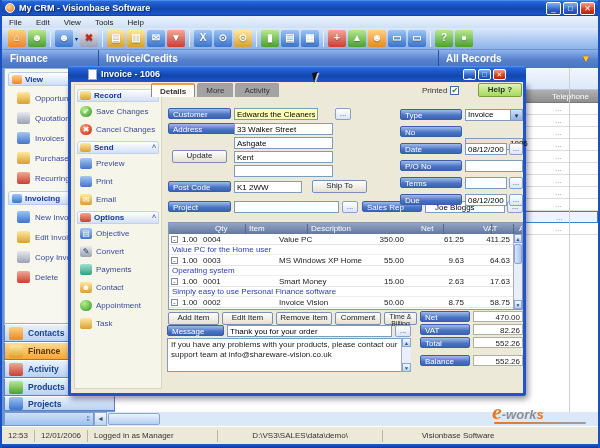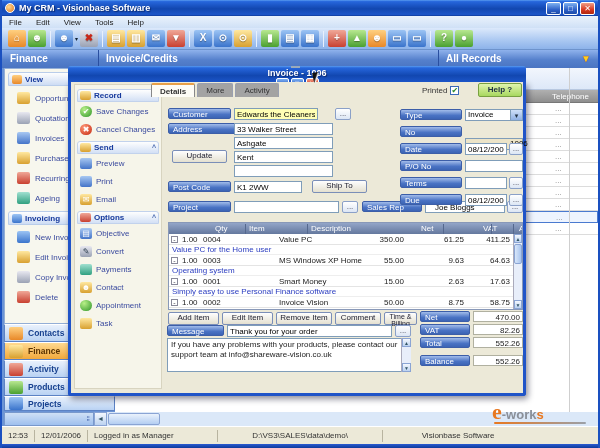--- a/index.html
+++ b/index.html
@@ -70,21 +70,21 @@
   .bg-rows { position:absolute; left:0; top:35px; right:0; }
   .grow { height:12px; border-bottom:1px solid #dcdcdc; position:relative; }
   .grow .dots { position:absolute; left:440px; top:1px; color:#888; }
   .grow.hl { border:1px solid #4a7ad0; background:#eef4fe; }
   .gcol { position:absolute; left:454px; top:0; bottom:0; width:1px; background:#cfcfcf; }
 
   
   .dialog { position:absolute; left:66px; top:82px; width:458px; height:314px;
     border:3px solid #2054c8; border-top:none; border-radius:0 0 3px 3px; background:#ece9d8; box-shadow:2px 3px 6px rgba(0,0,30,.45); }
   .dtitle { position:absolute; left:-3px; right:-3px; top:-16px; height:16px; border-radius:3px 3px 0 0;
-    background:linear-gradient(180deg,#5a9cf0 0%,#2666dc 12%,#1247b0 60%,#1c55c8 100%); display:flex; align-items:center; padding:0 9px;flex-direction:column; }
+    background:linear-gradient(180deg,#5a9cf0 0%,#2666dc 12%,#1247b0 60%,#1c55c8 100%); display:flex; align-items:center; padding:0 20px; }
   .dtitle .dicon { width:9px; height:11px; background:#fff; border:1px solid #9ab; margin-right:4px; }
   .dtitle .t { color:#fff; font-weight:bold; font-size:9px; flex:1; text-shadow:1px 1px 1px #0a2a70; }
   .dbody { position:absolute; inset:0; background:#ece9d8; }
 
   
   .dpanel { position:absolute; left:3px; top:2px; width:88px; bottom:4px; background:#f6f5ea; border:1px solid #d8d4c0; padding:1px 2px; overflow:hidden; }
   .dgroup-h { height:13px; border-radius:3px 3px 0 0; background:linear-gradient(180deg,#fefefe,#d3e0f5); border:1px solid #c2d2ec;
     color:#16399c; font-weight:bold; display:flex; align-items:center; gap:3px; padding:0 2px; margin-top:3px; }
   .dgroup-h .gi { width:11px; height:9px; border-radius:2px; }
   .dgroup-h .chev { margin-left:auto; color:#4a6ab0; font-size:7px; }
@@ -147,21 +147,21 @@
   .scrollrow { position:absolute; left:2px; right:0; top:412px; height:14px; background:#dbe8f8; }
   .corner { position:absolute; left:0; top:0; width:90px; height:14px; background:linear-gradient(180deg,#cfe0f6,#9fc0ee); border:1px solid #7898cc; color:#356; }
   .corner .grip { position:absolute; right:4px; top:1px; font-size:8px; letter-spacing:-1px; color:#4a6ab0; }
   .harr { position:absolute; left:90px; top:0; width:13px; height:14px; background:linear-gradient(180deg,#f4f8fe,#bcd2f0); border:1px solid #8aa4d4; color:#356; font-size:7px; text-align:center; line-height:12px; }
   .hthumb { position:absolute; left:104px; top:1px; width:52px; height:12px; background:linear-gradient(180deg,#eaf2fc,#b4cef2); border:1px solid #8aa4d4; border-radius:2px; }
   .statusbar { position:absolute; left:0; right:0; top:426px; height:18px; background:#ece9d8; border-top:1px solid #fff; display:flex; align-items:center; color:#333; }
   .sseg { padding:0 6px; border-right:1px solid #b8b4a0; height:12px; line-height:12px; }
   .statusedge { position:absolute; left:0; right:0; bottom:0; height:4px; background:linear-gradient(180deg,#2a5ad0,#0d3a9a); }
 
   
-  .watermark { position:absolute; right:6px; top:399px; width:100px; height:26px; }
+  .watermark { position:absolute; right:6px; top:399px; width:100px; height:26px; font-style:italic; }
   .wm-e { color:#e87820; font-size:22px; font-weight:bold; font-family:"Liberation Serif",serif; }
   .wm-mid { color:#8a8f98; font-size:13px; font-weight:bold; }
   .wm-s { color:#e87820; font-size:13px; font-weight:bold; }
   .wm-line { position:absolute; left:2px; bottom:1px; width:92px; height:2px; background:linear-gradient(90deg,#e87820,#9aa0a8); border-radius:2px; }
 
   .cursor { position:absolute; left:311px; top:72px; width:0; height:0; border-left:6px solid #111; border-right:4px solid transparent; border-bottom:10px solid transparent; filter:drop-shadow(1px 1px 0 #fff); transform:rotate(-12deg); }
 </style>
 </head>
 <body>
 
@@ -286,24 +286,20 @@
       <span>Invoices</span>
     </div>
     <div class="sitem">
       <span class="sico sq-gold"></span>
       <span>Purchases</span>
     </div>
     <div class="sitem">
       <span class="sico ti-red"></span>
       <span>Recurring</span>
     </div>
-    <div class="sitem">
-      <span class="sico sq-teal"></span>
-      <span>Ageing</span>
-    </div>
     <div class="sgroup-h">
       <span class="gi ti-blue"></span>
       <span>Invoicing</span>
     </div>
     <div class="sitem">
       <span class="sico ti-blue"></span>
       <span>New Invoice</span>
     </div>
     <div class="sitem">
       <span class="sico sq-gold"></span>

